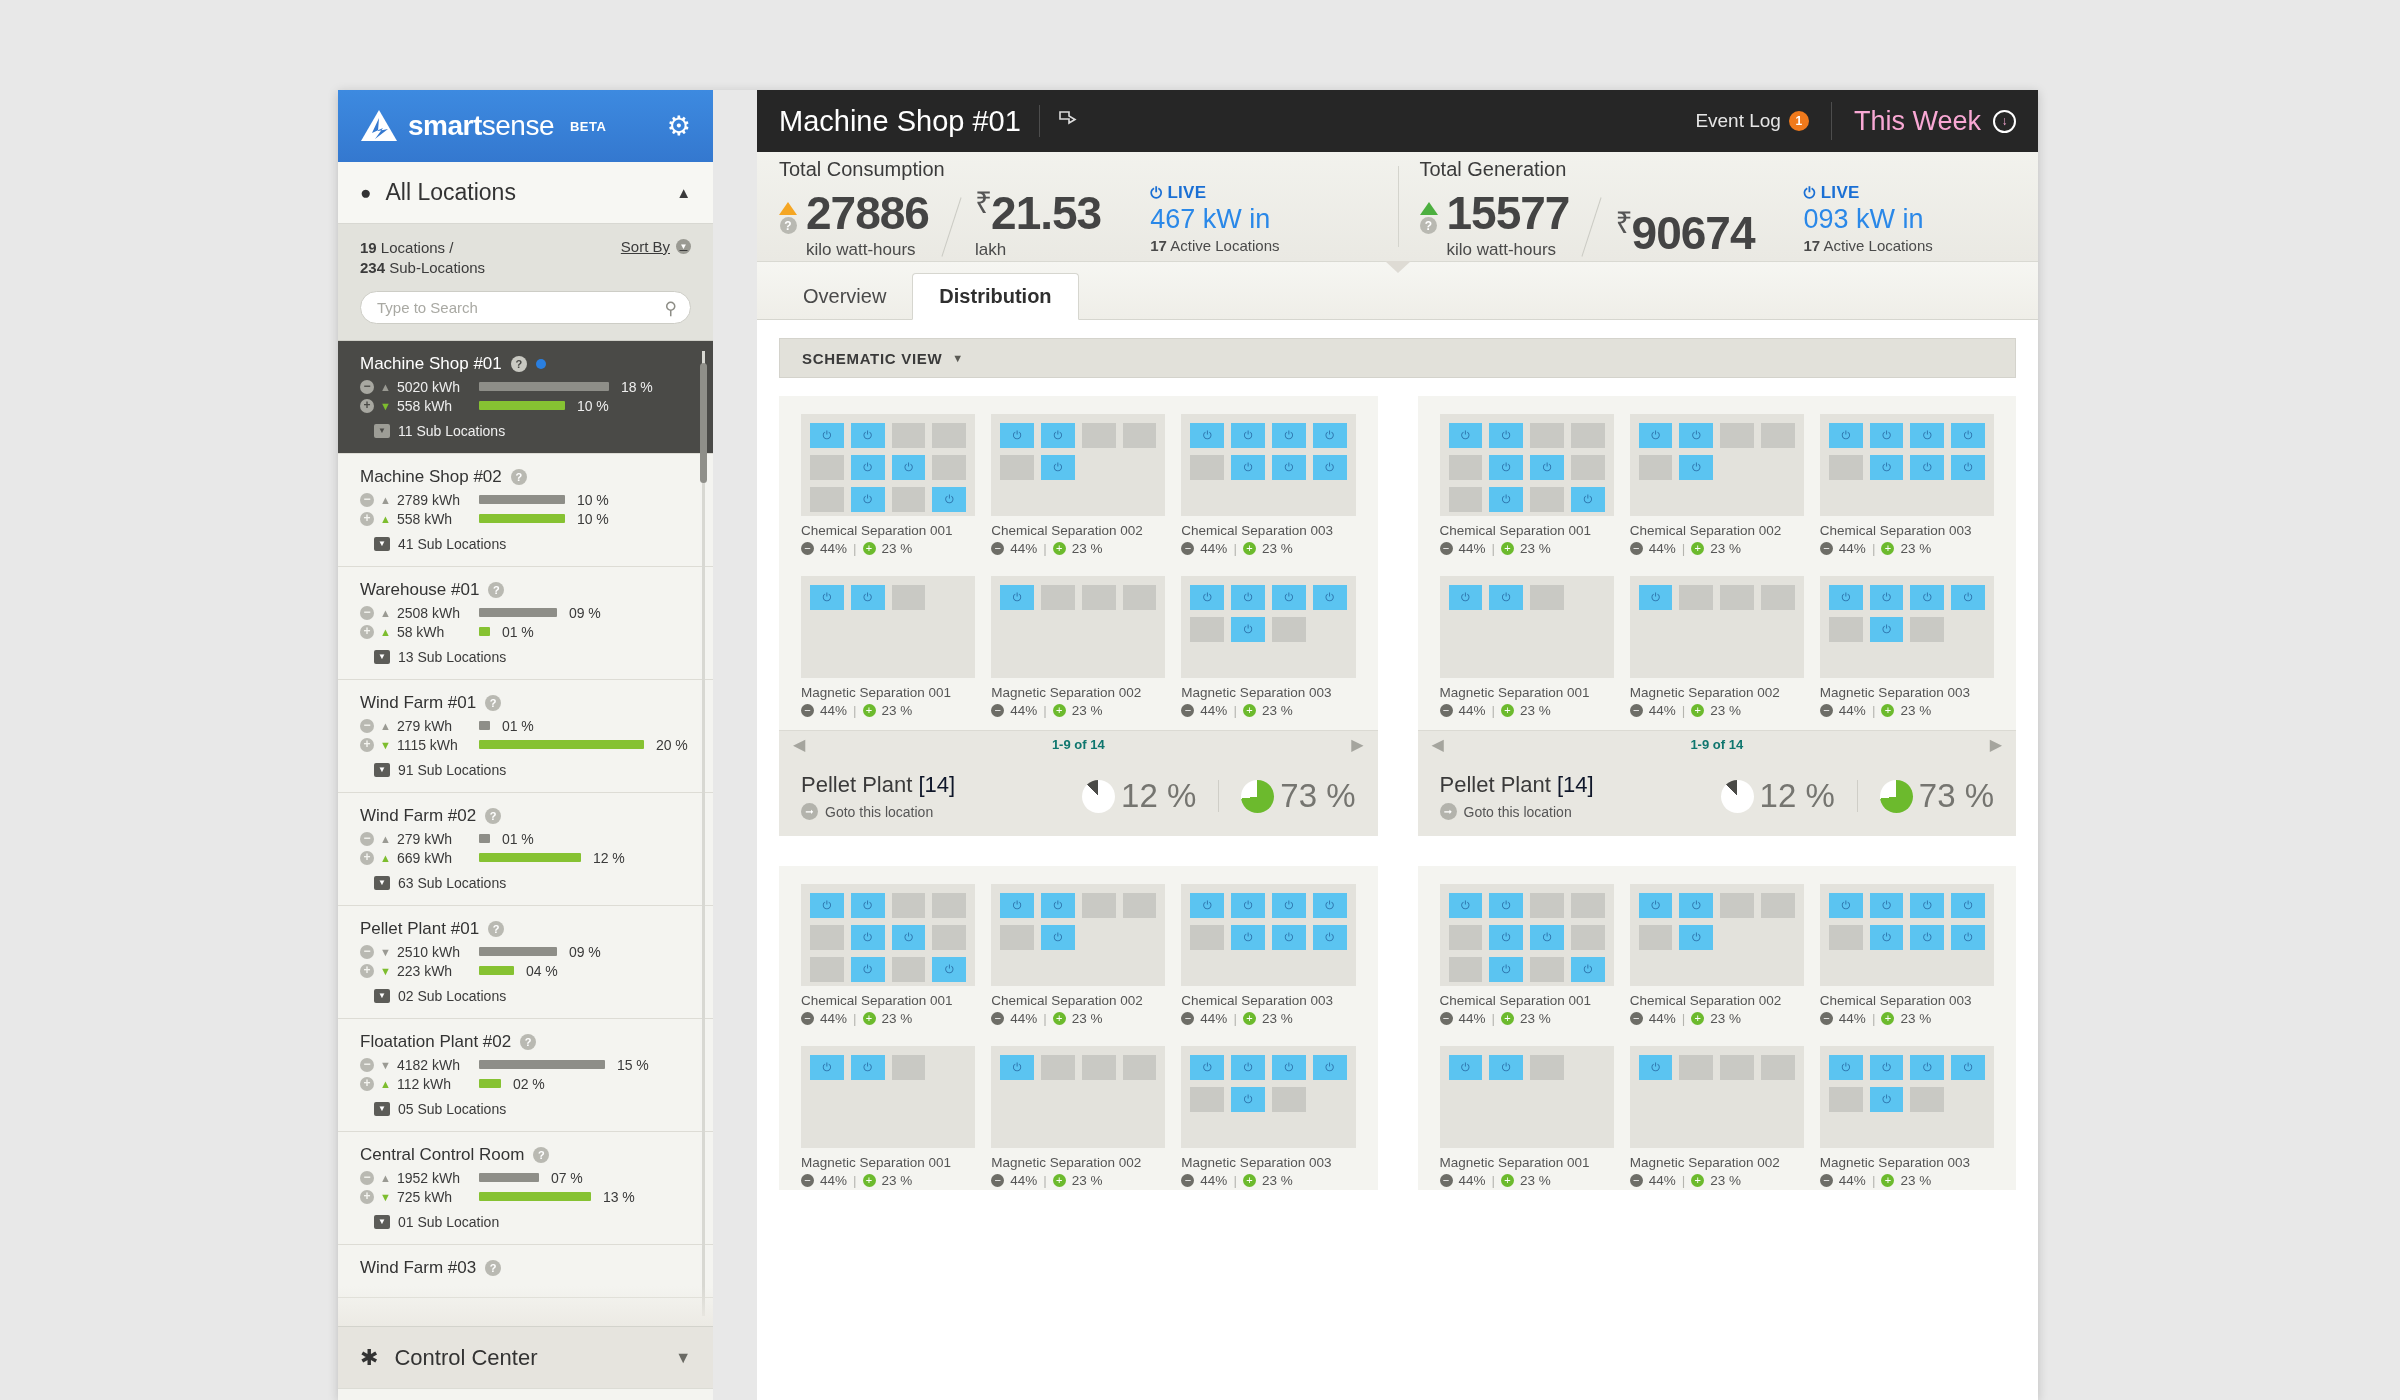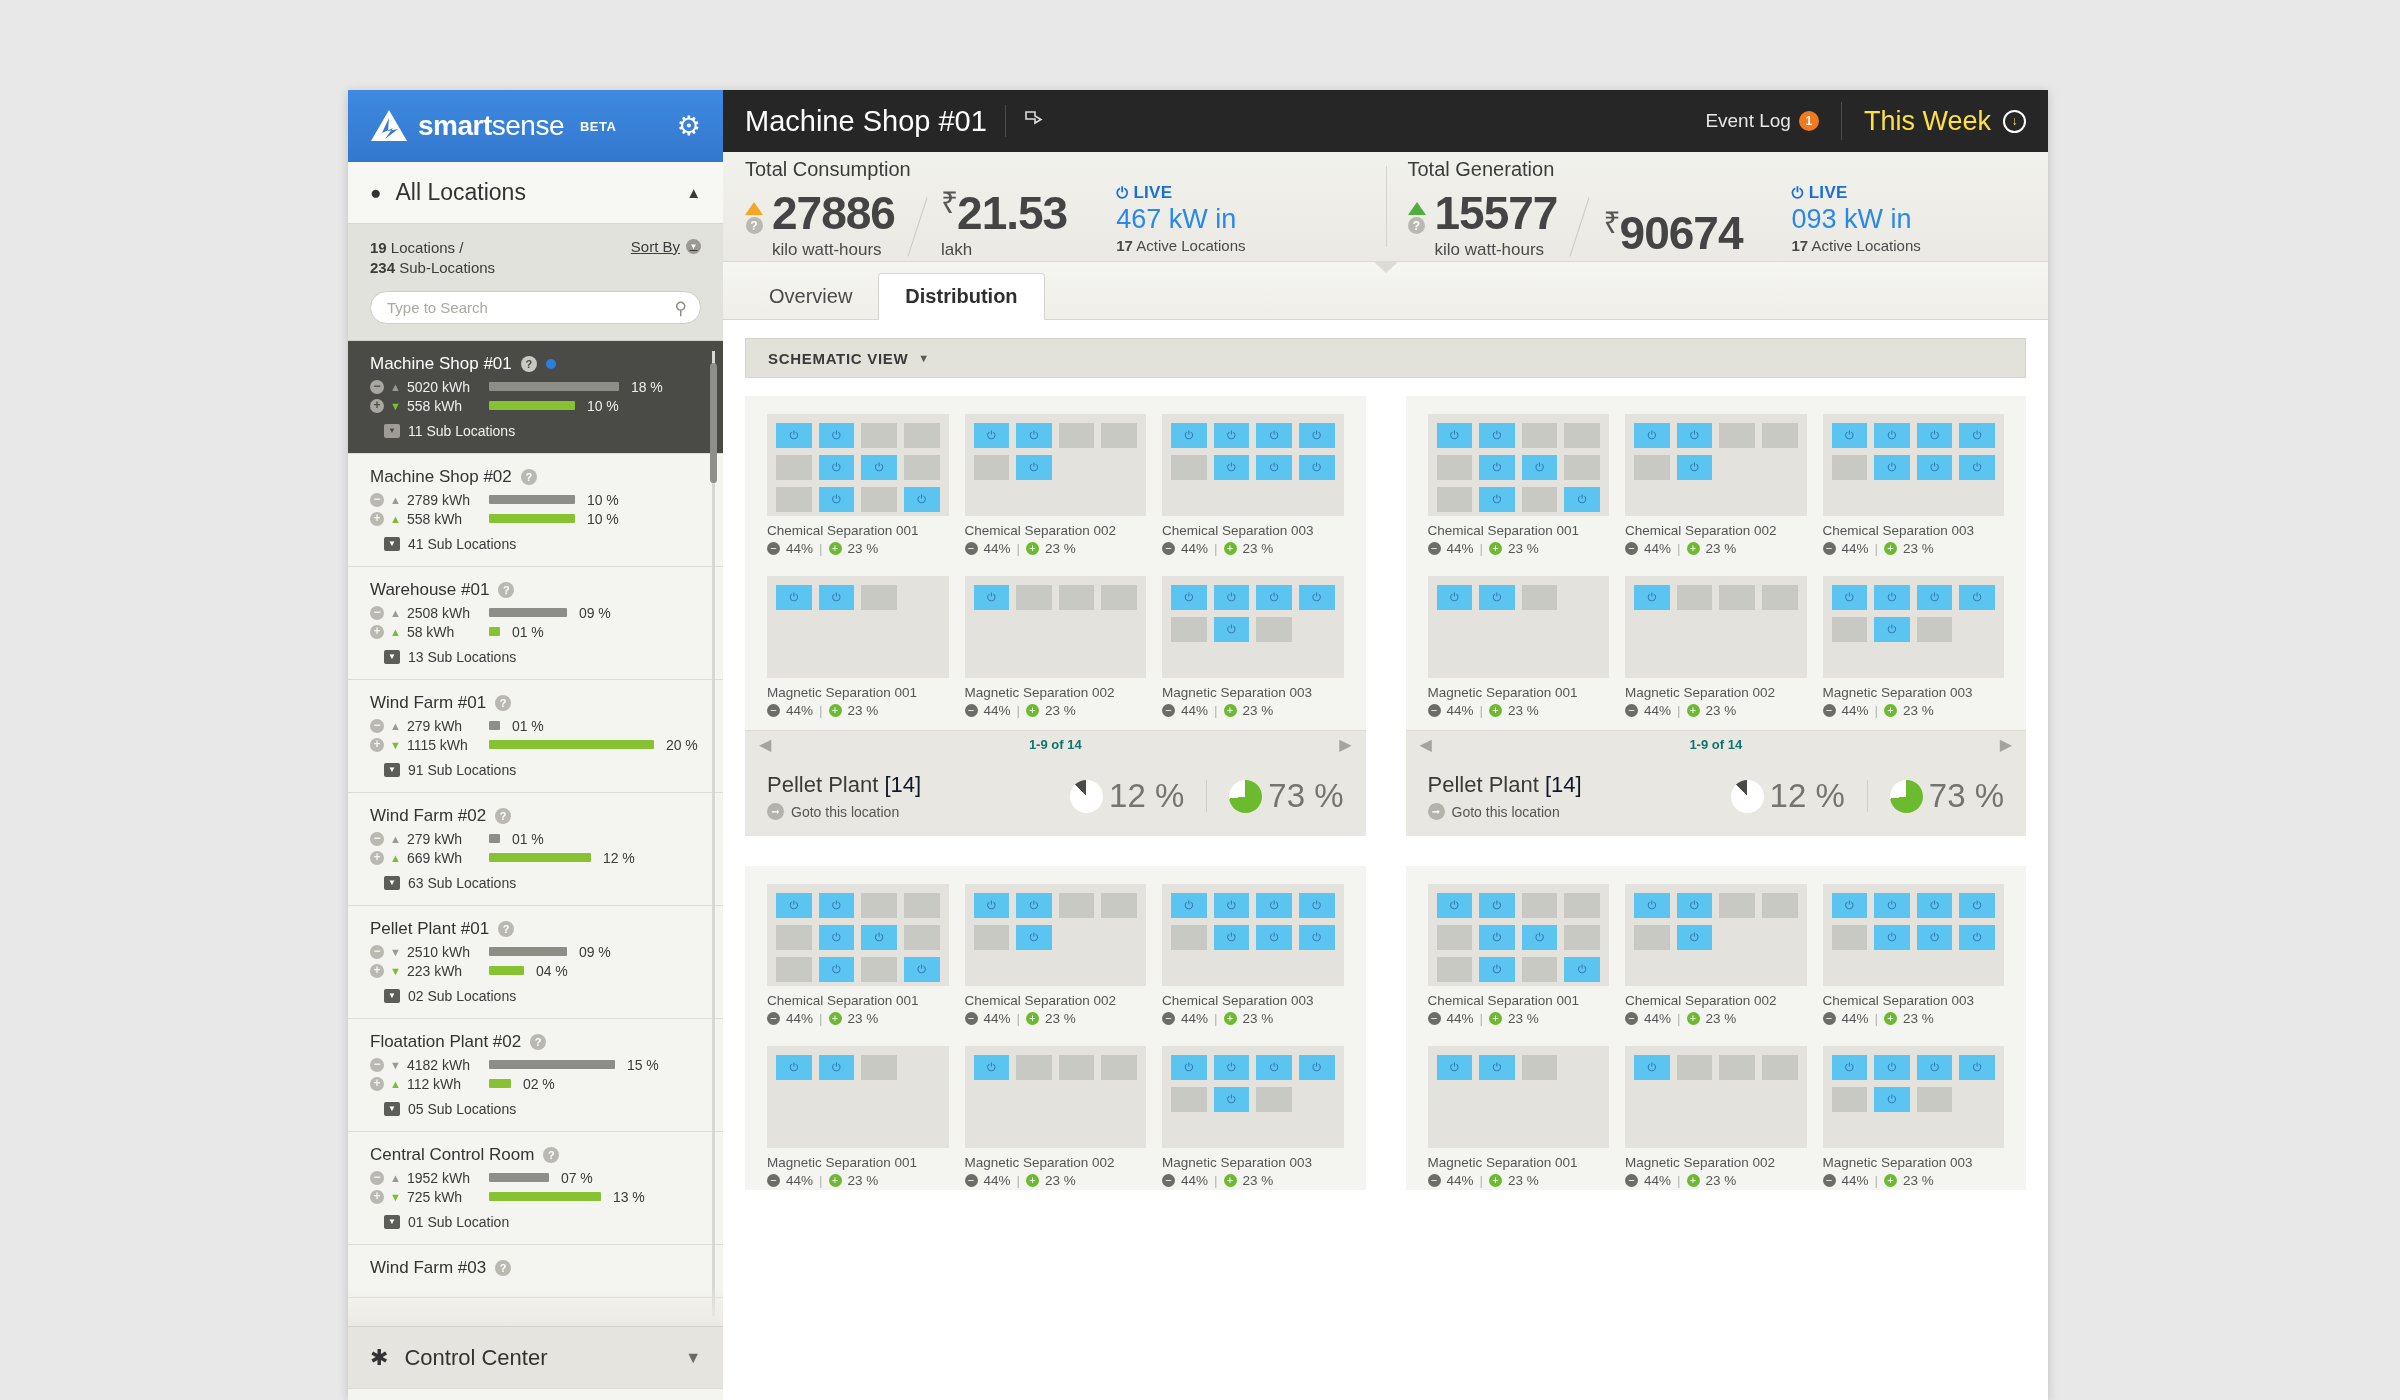--- a/index.html
+++ b/index.html
@@ -4,24 +4,25 @@
 <style>
   * { box-sizing: border-box; margin: 0; padding: 0; }
   html, body {
     width: 2400px; height: 1400px;
     background: #e8e8e8;
     font-family: "Liberation Sans", sans-serif;
     overflow: hidden;
   }
   .app {
     position: absolute;
-    left: 348px; top: 90px;
+    left: 338px; top: 90px;
     width: 1700px; height: 1310px;
     display: flex;
     box-shadow: 0 2px 10px rgba(0,0,0,.18);
+    gap: 44px;
   }
 
   
   .sidebar { width: 375px; height: 100%; background:#f4f4f0; display:flex; flex-direction:column; position:relative; }
   .brand {
     height: 72px; background: linear-gradient(180deg,#3d8ae0 0%,#3478cf 100%);
     display:flex; align-items:center; padding: 0 22px; gap: 10px;
   }
   .brand-logo { width: 38px; height: 34px; position: relative; flex:none; }
   .brand-word { font-size: 28px; color:#fff; letter-spacing:-.5px; }
@@ -101,21 +102,21 @@
   .topbar {
     height:62px; background:#262626; display:flex; align-items:center; padding:0 0 0 22px; flex:none; position:relative;
   }
   .topbar-title { font-size:29px; color:#fff; font-weight:400; }
   .topbar-sep { width:1px; height:32px; background:#4d4d4d; margin:0 18px; }
   .share-ic { font-size:20px; color:#dcdcdc; }
   .topbar-right { margin-left:auto; display:flex; align-items:center; height:100%; }
   .event-log { font-size:19px; color:#e6e6e6; display:flex; align-items:center; gap:8px; padding:0 22px; }
   .badge { width:20px;height:20px;border-radius:50%;background:#f07a1c;color:#fff;font-size:12px;font-weight:700;display:inline-flex;align-items:center;justify-content:center; }
   .tb-divider { width:1px; height:38px; background:#4d4d4d; }
-  .this-week { font-size:27px; color:#fde047; display:flex; align-items:center; gap:12px; padding:0 22px; }
+  .this-week { font-size:27px; color:#f9a8d4; display:flex; align-items:center; gap:12px; padding:0 22px; }
   .tw-circ { width:23px;height:23px;border:2px solid #fff;border-radius:50%;display:inline-flex;align-items:center;justify-content:center;font-size:12px; }
 
   .notch { position:absolute; left:103px; bottom:-11px; width:0;height:0;border-left:12px solid transparent;border-right:12px solid transparent;border-top:11px solid #262626; }
 
   .stats {
     height:110px; background:linear-gradient(180deg,#f2f2ed 0%,#eae9e3 100%);
     border-bottom:1px solid #d9d9d2; display:flex; flex:none; position:relative;
   }
   .stats-half { flex:1; padding:6px 0 0 22px; position:relative; display:flex; flex-direction:column; }
   .stats-half + .stats-half::before { content:""; position:absolute; left:0; top:14px; bottom:14px; width:1px; background:#d4d4cd; }

